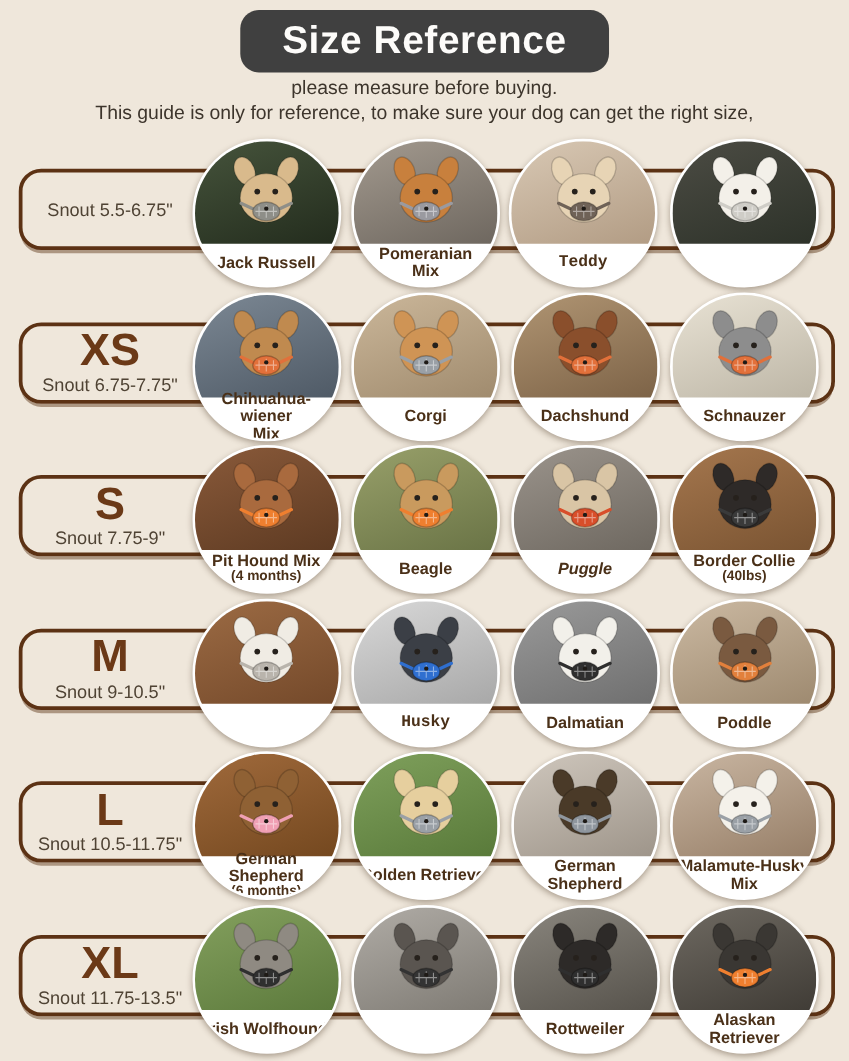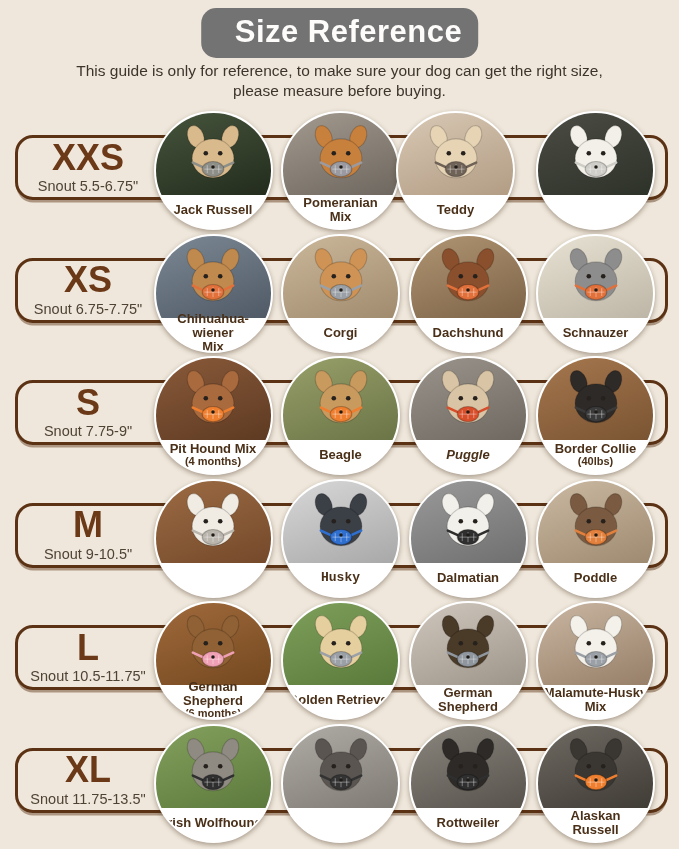--- a/index.html
+++ b/index.html
@@ -10,23 +10,23 @@
   }
   .page {
     position:relative;
     width:679px; height:849px;
     background:#efe7db;
     overflow:hidden;
   }
   
   .title-box {
     position:absolute; top:8px; left:50%; transform:translateX(-50%);
-    background:#737373; color:#fdfcfa;
+    background:#404040; color:#fdfcfa;
     border-radius:15px;
-    padding:6px 16px 8px 34px;
+    padding:6px 34px 8px 34px;
     font-size:31px; font-weight:bold; letter-spacing:.5px;
     white-space:nowrap;
   }
   .subtitle {
     position:absolute; top:61px; left:0; width:100%;
     text-align:center;
     font-size:15.5px; line-height:1.28; color:#3d352c;
   }
   .subtitle span { display:block; }
   
@@ -65,28 +65,27 @@
   .dog-note { font-size:11px; line-height:1.05; }
 </style>
 </head>
 <body>
 
 <div class="page">
   <div class="title-box">
     <span>Size Reference</span>
   </div>
   <div class="subtitle">
+    <span>please measure before buying.</span>
     <span>This guide is only for reference, to make sure your dog can get the right size,</span>
-    <span>please measure before buying.</span>
   </div>
   <div id="rows">
       <section class="row" style="top: 110px;">
     <div class="row-rect"></div>
     <div class="size-block">
-      <div class="size-label">XXS</div>
       <div class="snout">Snout 5.5-6.75"</div>
     </div>
   <figure class="dog" style="left: 153.5px;">
     <div class="photo" style="background: linear-gradient(160deg, rgb(70, 84, 60) 0%, rgb(35, 44, 29) 100%);">
             <svg viewBox="0 0 100 100" width="72" height="72">
               <g stroke="rgba(0,0,0,0.18)" stroke-width="1.5">
                 <ellipse cx="26" cy="26" rx="11" ry="16" fill="#d9ba8c" transform="rotate(-22 26 26)"></ellipse>
                 <ellipse cx="74" cy="26" rx="11" ry="16" fill="#d9ba8c" transform="rotate(22 74 26)"></ellipse>
                 <ellipse cx="50" cy="56" rx="29" ry="27" fill="#d9ba8c"></ellipse>
               </g>
@@ -118,21 +117,21 @@
               <path d="M38 71 h24 M42 65.5 v11 M50 64 v14 M58 65.5 v11" stroke="rgba(255,255,255,0.45)" stroke-width="1.2" fill="none"></path>
               <circle cx="50" cy="68" r="2.4" fill="#1e1a16"></circle>
             </svg>
           </div>
     <figcaption class="dog-label">
       <div class="dog-name">Pomeranian
 Mix</div>
 
     </figcaption>
   </figure>
-        <figure class="dog" style="left: 396px;">
+        <figure class="dog" style="left: 407px; font-family: Liberation Mono, monospace;">
     <div class="photo" style="background: linear-gradient(160deg, rgb(216, 200, 180) 0%, rgb(178, 156, 132) 100%);">
             <svg viewBox="0 0 100 100" width="72" height="72">
               <g stroke="rgba(0,0,0,0.18)" stroke-width="1.5">
                 <ellipse cx="26" cy="26" rx="11" ry="16" fill="#e7d4b5" transform="rotate(-22 26 26)"></ellipse>
                 <ellipse cx="74" cy="26" rx="11" ry="16" fill="#e7d4b5" transform="rotate(22 74 26)"></ellipse>
                 <ellipse cx="50" cy="56" rx="29" ry="27" fill="#e7d4b5"></ellipse>
               </g>
               <circle cx="40" cy="49" r="3.2" fill="#26211c"></circle>
               <circle cx="60" cy="49" r="3.2" fill="#26211c"></circle>
               <path d="M22 62 L35 68 M78 62 L65 68" stroke="#6f6257" stroke-width="3.5" stroke-linecap="round" fill="none"></path>
@@ -602,19 +601,19 @@
               <circle cx="40" cy="49" r="3.2" fill="#26211c"></circle>
               <circle cx="60" cy="49" r="3.2" fill="#26211c"></circle>
               <path d="M22 62 L35 68 M78 62 L65 68" stroke="#ef7f2f" stroke-width="3.5" stroke-linecap="round" fill="none"></path>
               <ellipse cx="50" cy="71" rx="15" ry="10.5" fill="#ef7f2f" stroke="rgba(0,0,0,0.25)" stroke-width="1.5"></ellipse>
               <path d="M38 71 h24 M42 65.5 v11 M50 64 v14 M58 65.5 v11" stroke="rgba(255,255,255,0.45)" stroke-width="1.2" fill="none"></path>
               <circle cx="50" cy="68" r="2.4" fill="#1e1a16"></circle>
             </svg>
           </div>
     <figcaption class="dog-label">
       <div class="dog-name">Alaskan
-Russell</div>
+Retriever</div>
 
     </figcaption>
   </figure>
       </section>
     </div>
 </div>
 
 </body></html>

